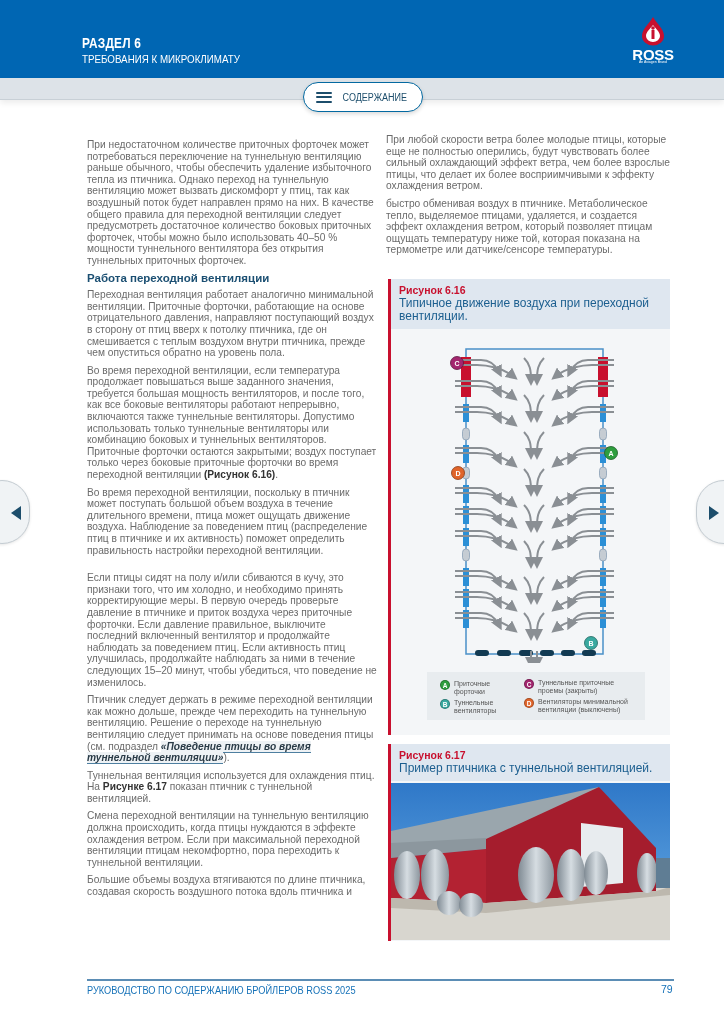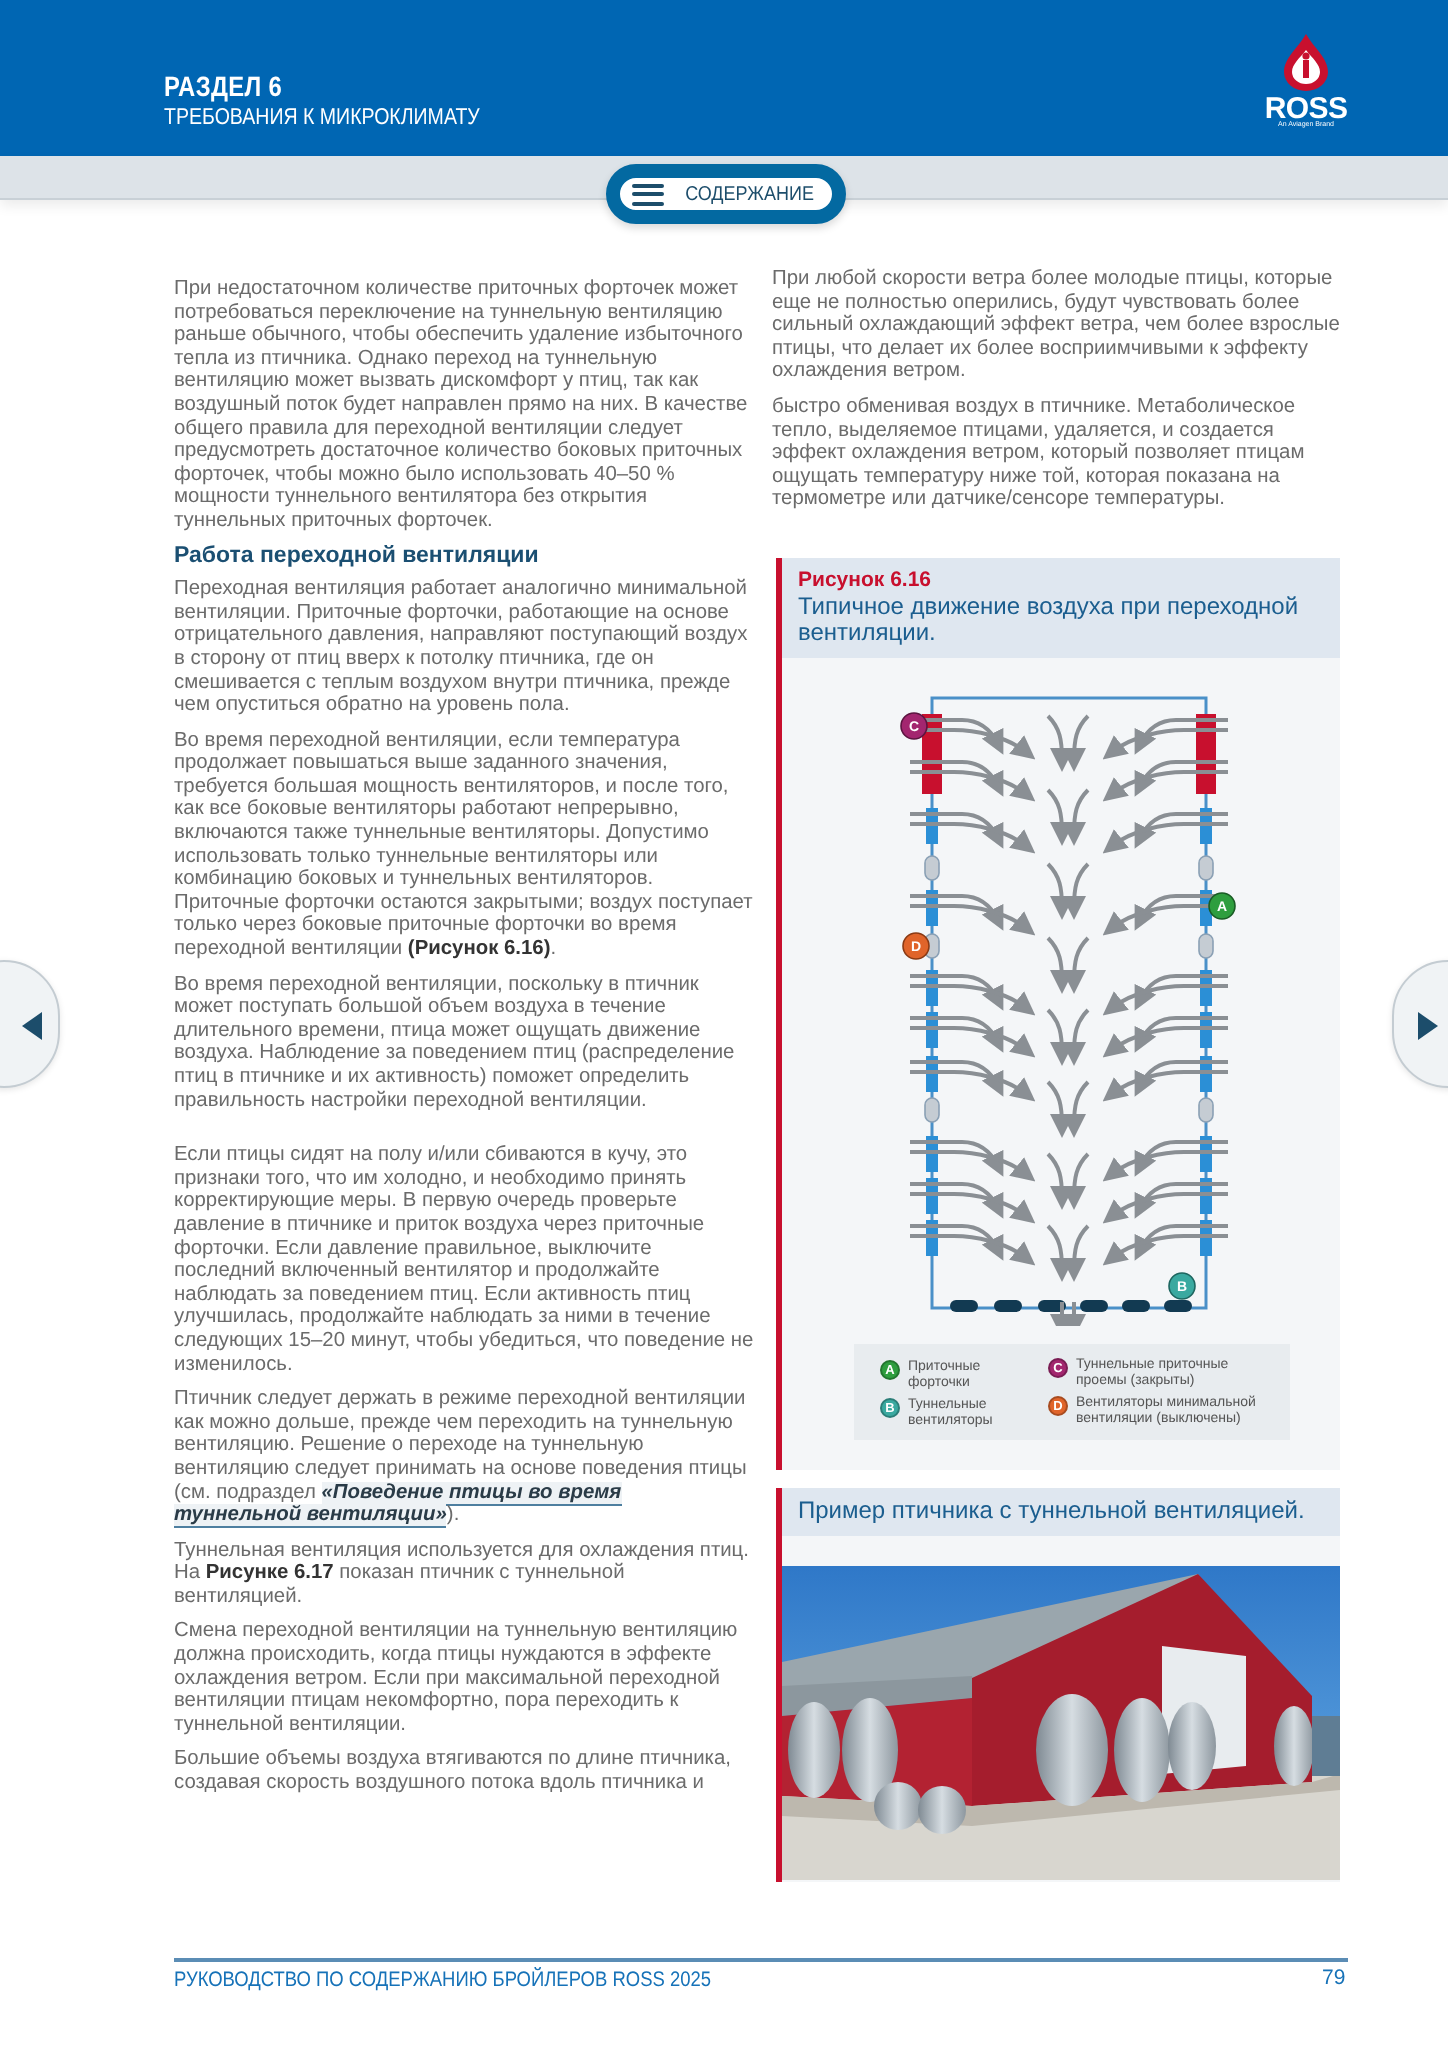--- a/index.html
+++ b/index.html
@@ -8,21 +8,21 @@
 
   .header { position: absolute; left: 0; top: 0; width: 724px; height: 78px; background: #0066b3; }
   .header .sec-title { position: absolute; left: 82px; top: 35px; color: #fff; font-family: "Liberation Sans", sans-serif; font-weight: bold; font-size: 14px; letter-spacing: 0.2px; transform: scaleX(0.85); transform-origin: left; }
   .header .sec-sub { position: absolute; left: 82px; top: 53px; color: #fff; font-size: 11.5px; transform: scaleX(0.85); transform-origin: left; }
   .logo { position: absolute; left: 632px; top: 16px; width: 42px; height: 56px; }
   .logo .drop { position: absolute; left: 7px; top: 0; width: 28px; height: 30px; }
   .logo .brand { position: absolute; left: 0; top: 30px; width: 42px; text-align: center; color: #fff; font-weight: bold; font-size: 15px; letter-spacing: -0.3px; }
   .logo .tag { position: absolute; left: 0; top: 44px; width: 42px; text-align: center; color: #fff; font-size: 3.5px; }
 
   .subbar { position: absolute; left: 0; top: 78px; width: 724px; height: 22px; background: #dde3e8; border-bottom: 1px solid #c8d0d6; box-shadow: 0 3px 6px rgba(0,0,0,0.08); }
-  .toc-btn { position: absolute; left: 303px; top: 82px; width: 120px; height: 30px; background: #fff; border: 7px solid #0369a1; border-radius: 16px; box-shadow: 0 2px 4px rgba(0,0,0,0.15); display: flex; align-items: center; justify-content: center; gap: 7px; }
+  .toc-btn { position: absolute; left: 303px; top: 82px; width: 120px; height: 30px; background: #fff; border: 1px solid #0369a1; border-radius: 16px; box-shadow: 0 2px 4px rgba(0,0,0,0.15); display: flex; align-items: center; justify-content: center; gap: 7px; }
   .toc-btn .burger { width: 16px; height: 11px; display: flex; flex-direction: column; justify-content: space-between; }
   .toc-btn .burger i { display: block; height: 2px; background: #1c4d6b; border-radius: 1px; }
   .toc-btn span.lbl { font-size: 10px; color: #1c4d6b; transform: scaleX(0.9); }
 
   .col { position: absolute; font-size: 10.2px; line-height: 11.6px; color: #6b6b6b; }
   .col p { margin-bottom: 6px; }
   .col p b { color: #333; }
   .col-left { left: 87px; top: 139px; width: 290px; }
   .col-right { left: 386px; top: 134px; width: 290px; }
   h3.sub { font-size: 11.5px; color: #1b4f72; font-weight: bold; margin: 2px 0 5px; }
@@ -235,20 +235,21 @@
       <div>
           <div>Вентиляторы минимальной</div>
           <div>вентиляции (выключены)</div>
         </div>
     </div>
   </div>
 </div>
 
 <div class="fig fig2">
   <div class="cap">
+    <div class="num">Рисунок 6.17</div>
     <div class="ttl">Пример птичника с туннельной вентиляцией.</div>
   </div>
   <svg class="photo" viewBox="0 0 279 157" preserveAspectRatio="none">
     <defs>
       <linearGradient id="sky" x1="0" y1="0" x2="0" y2="1">
           <stop offset="0" stop-color="#2f78c8"></stop>
           <stop offset="1" stop-color="#6aaee6"></stop>
         </linearGradient>
       <linearGradient id="metal" x1="0" y1="0" x2="1" y2="0">
           <stop offset="0" stop-color="#7f8a93"></stop>

